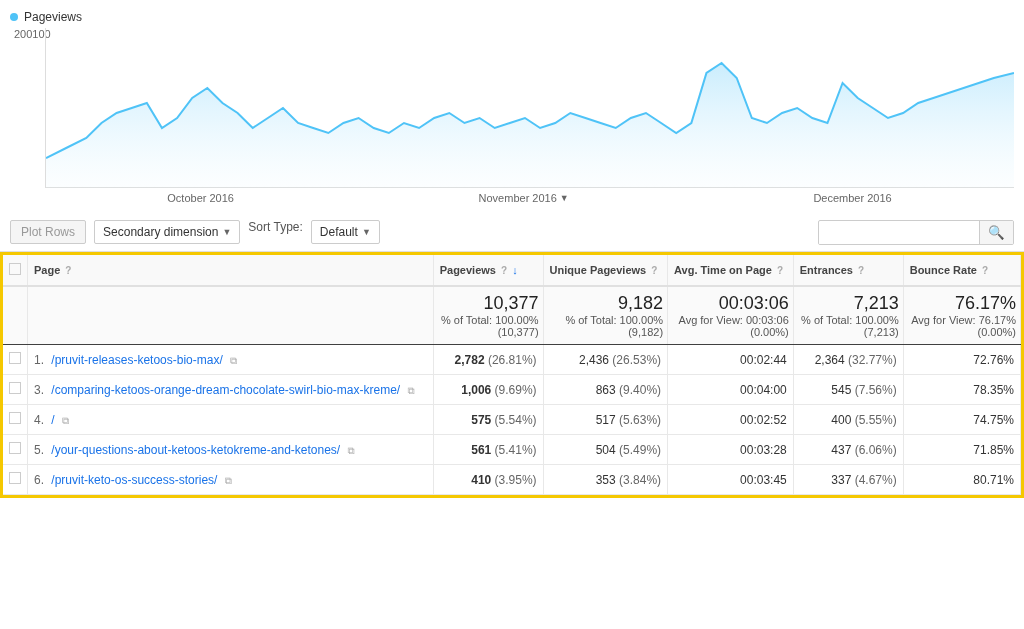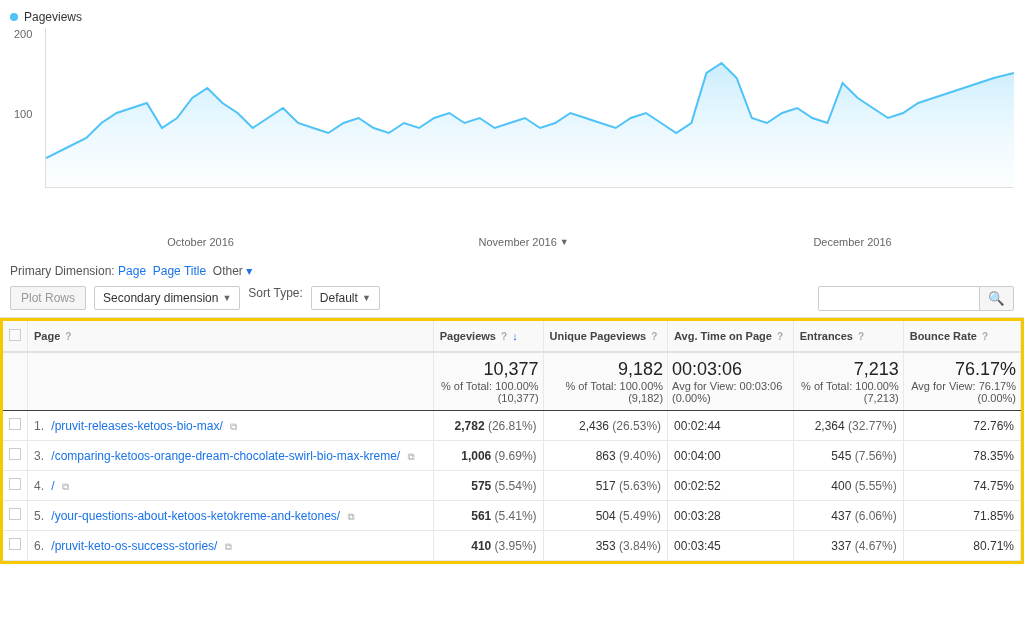--- a/index.html
+++ b/index.html
@@ -3,21 +3,21 @@
   <meta charset="utf-8">
   <style>
     * { box-sizing: border-box; margin: 0; padding: 0; }
     body { font-family: Arial, sans-serif; font-size: 12px; background: #fff; color: #333; width: 1024px; }
 
     
     .chart-area { padding: 10px 10px 0 10px; background: #fff; }
     .chart-legend { display: flex; align-items: center; gap: 6px; margin-bottom: 4px; font-size: 12px; color: #333; }
     .legend-dot { width: 8px; height: 8px; border-radius: 50%; background: #4fc3f7; display: inline-block; }
     .chart-container { position: relative; height: 160px; border-left: 1px solid #ddd; border-bottom: 1px solid #ddd; }
-    .x-labels { display: flex; justify-content: space-around; padding: 4px 0 8px 0; font-size: 11px; color: #666; margin-top: 44px; }
+    .x-labels { display: flex; justify-content: space-around; padding: 4px 0 8px 0; font-size: 11px; color: #666; }
     .x-labels span { display: flex; align-items: center; gap: 3px; }
     .x-label-arrow { font-size: 9px; color: #666; }
 
     
     .controls { padding: 8px 10px 6px 10px; border-bottom: 1px solid #e0e0e0; }
     .primary-dim { font-size: 12px; color: #555; margin-bottom: 8px; }
     .primary-dim span { color: #555; }
     .primary-dim a { color: #1a73e8; text-decoration: none; cursor: pointer; }
 
     .toolbar { display: flex; align-items: flex-start; gap: 8px; }
@@ -43,38 +43,38 @@
     .summary-row td { background: #fafafa; text-align: center; padding: 6px 4px; border-right: 1px solid #e8e8e8; border-bottom: 1px solid #404040; font-size: 12px; }
     .summary-row td.page-cell { text-align: left; }
     .summary-big { font-size: 18px; font-weight: 300; color: #222; }
     .summary-pct { font-size: 11px; color: #555; }
 
     
     tbody tr.data-row { border-bottom: 1px solid #e8e8e8; }
     tbody td { padding: 7px 6px; font-size: 12px; border-right: 1px solid #e8e8e8; vertical-align: middle; }
     tbody td.page-cell { color: #1a73e8; margin-top: 35px; }
     tbody td.number-cell { text-align: right; }
-    tbody td.center-cell { text-align: left; }
+    tbody td.center-cell { text-align: right; }
     .bold-val { font-weight: 700; }
     .pct-val { color: #666; }
     .row-num { color: #666; margin-right: 4px; }
     .copy-icon { color: #aaa; font-size: 10px; margin-left: 4px; cursor: pointer; }
 
     .checkbox { width: 12px; height: 12px; border: 1px solid #ccc; display: inline-block; }
   </style>
 </head>
 <body>
 
 <div class="chart-area">
   <div class="chart-legend">
     <span class="legend-dot"></span>
     <span>Pageviews</span>
   </div>
   <div style="position:relative; margin-left:35px;">
-    <div style="position:absolute; left:-35px; top:0; height:160px; display:flex; flex-direction:column; justify-content:space-between; padding: 0 4px; font-size:11px; color:#666;">
+    <div style="position:absolute; left:-35px; top:0; height:160px; display:flex; justify-content:space-between; padding: 0 4px; font-size:11px; color:#666;">
       <span>200</span>
       <span>100</span>
       <span></span>
     </div>
     <div class="chart-container">
       <svg width="100%" height="160" viewBox="0 0 960 160" preserveAspectRatio="none">
         <defs>
           <linearGradient id="chartGrad" x1="0" y1="0" x2="0" y2="1">
             <stop offset="0%" stop-color="#b3e5fc" stop-opacity="0.7"></stop>
             <stop offset="100%" stop-color="#e1f5fe" stop-opacity="0.1"></stop>
@@ -95,26 +95,20 @@
         <span class="x-label-arrow">▼</span>
       </span>
       <span>
         <span>December 2016</span>
       </span>
     </div>
   </div>
 </div>
 
 <div class="controls">
-  <div class="primary-dim">
-    <span>Primary Dimension:</span>
-    <a>Page</a>&nbsp;
-    <a>Page Title</a>&nbsp;
-    <a><span>Other</span> ▾</a>
-  </div>
   <div class="toolbar">
     <button class="btn-plot-rows">Plot Rows</button>
     <button class="dropdown-btn">
       <span>Secondary dimension</span>
       <span class="arrow">▼</span>
     </button>
     <span class="label-text">Sort Type:</span>
     <button class="dropdown-btn">
       <span>Default</span>
       <span class="arrow">▼</span>

